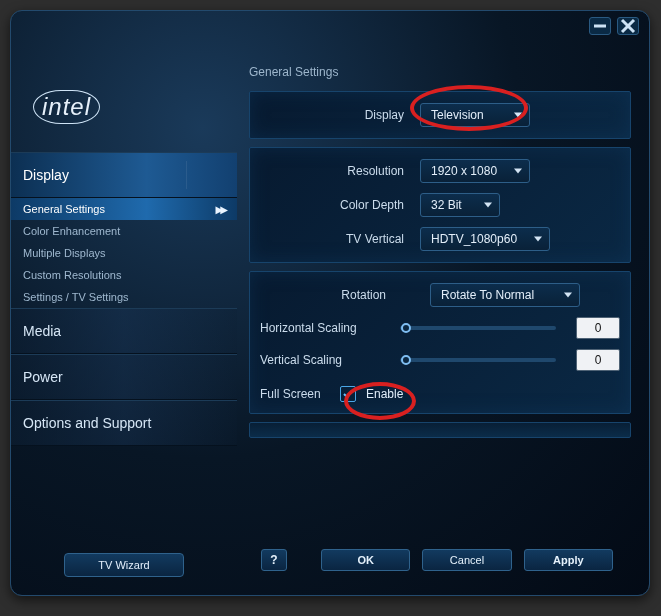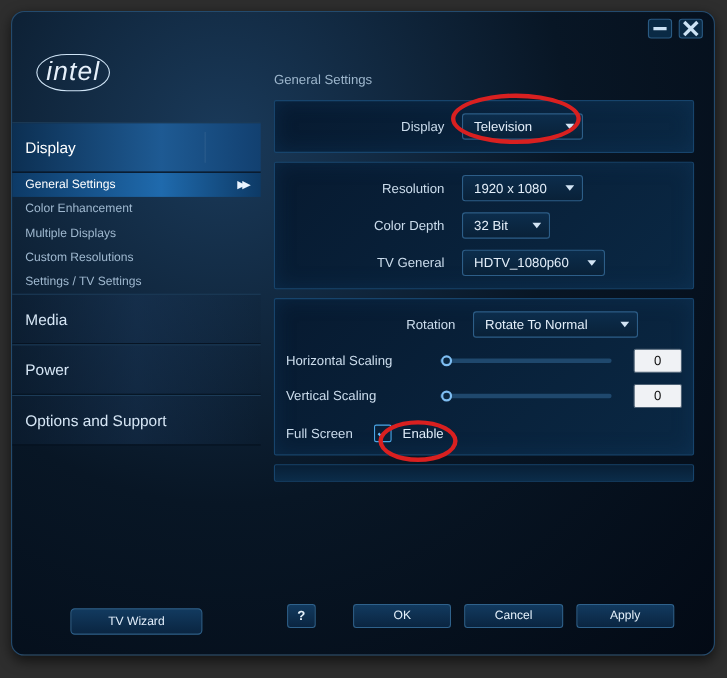--- a/index.html
+++ b/index.html
@@ -51,21 +51,21 @@
     padding-top: 0;
   }
   .logo {
     color: #e6f0fa;
     font-size: 24px;
     padding: 8px 0 28px 22px;
     letter-spacing: 1px;
     font-weight: 400;
   }
   .logo span { font-style: italic; }
-  .logo-ring { display: inline-block; border: 1.5px solid #cfe4f6; border-radius: 50% / 60%; padding: 2px 8px; }
+  .logo-ring { display: inline-block; border: 1.5px solid #cfe4f6; border-radius: 50% / 60%; padding: 2px 8px; margin-top: 41px; }
   .nav, .subnav { list-style: none; }
   .nav-item {
     padding: 14px 12px;
     color: #d6e6f5;
     font-size: 14px;
     border-top: 1px solid #1c3b57;
     border-bottom: 1px solid #05111e;
     background: linear-gradient(90deg, rgba(12,30,50,.6), rgba(26,55,90,.4), rgba(12,30,50,.2));
     cursor: pointer;
     position: relative;
@@ -152,21 +152,21 @@
     border: 1px solid #2d5e88;
     border-radius: 3px;
     color: #e3eef9;
     font-size: 12px;
     padding: 0 22px 0 10px;
     display: flex;
     align-items: center;
     position: relative;
     cursor: pointer;
   }
-  .dropdown.rotation { min-width: 160px; }
+  .dropdown.rotation { min-width: 160px; margin-left: 28px; }
   .dropdown .caret {
     position: absolute; right: 7px; top: 50%; transform: translateY(-50%);
     width: 0; height: 0;
     border-left: 4px solid transparent;
     border-right: 4px solid transparent;
     border-top: 5px solid #d3e4f4;
   }
 
   .slider-row { justify-content: flex-end; }
   .slider {
@@ -232,21 +232,21 @@
     flex: 1;
     height: 22px;
     background: linear-gradient(#123a5f, #0a2541);
     border: 1px solid #2f628c;
     border-radius: 3px;
     color: #e5f1fb;
     font-size: 11px;
     display: flex; align-items: center; justify-content: center;
     cursor: pointer;
   }
-  .action-btn.primary { font-weight: normal; }
+  .action-btn.primary { font-weight: bold; }
 
   
   .annot {
     position: absolute;
     border: 4px solid #d92020;
     border-radius: 50%;
     pointer-events: none;
     z-index: 50;
   }
   .annot.a1 { width: 118px; height: 46px; left: 399px; top: 74px; }
@@ -330,21 +330,21 @@
         </div>
         <div class="row">
           <div class="row-label">Color Depth</div>
           <div class="dropdown" style="min-width:80px">
             <span>32 Bit</span>
             <span class="caret"></span>
           </div>
           <div style="width:110px"></div>
         </div>
         <div class="row">
-          <div class="row-label">TV General</div>
+          <div class="row-label">TV Vertical</div>
           <div class="dropdown" style="min-width:130px">
             <span>HDTV_1080p60</span>
             <span class="caret"></span>
           </div>
           <div style="width:60px"></div>
         </div>
       </div>
 
       <div class="group">
         <div class="row">

